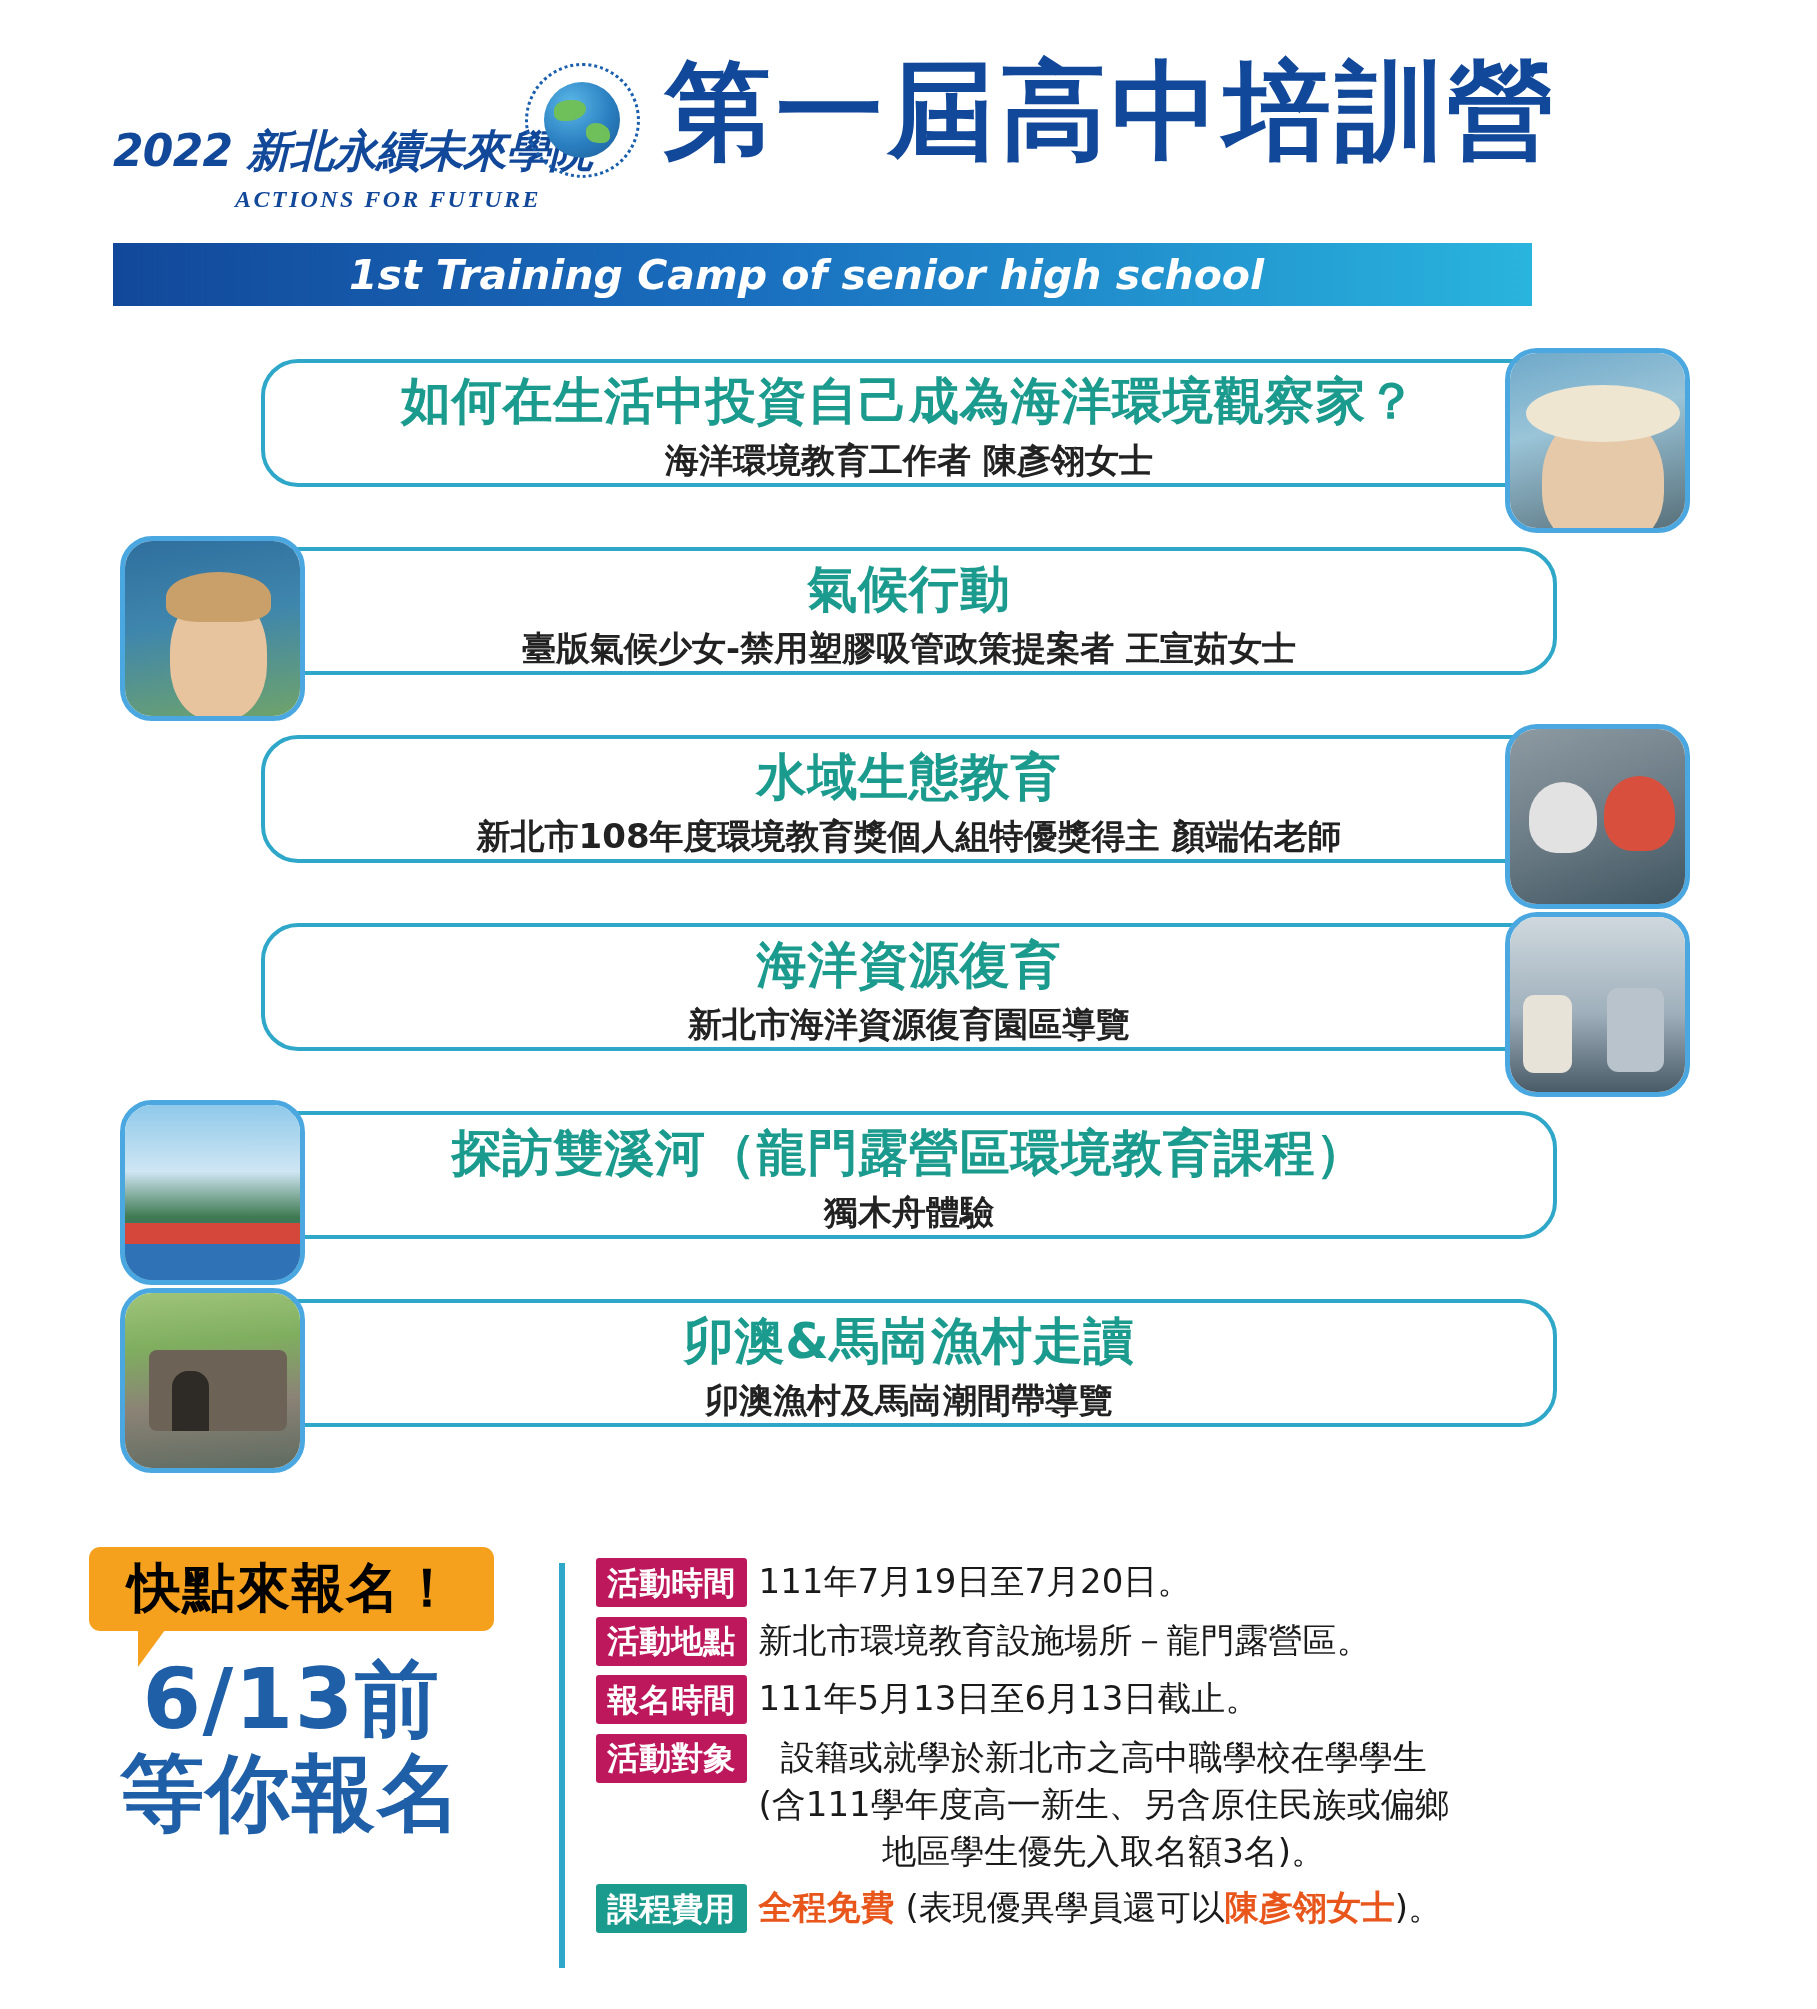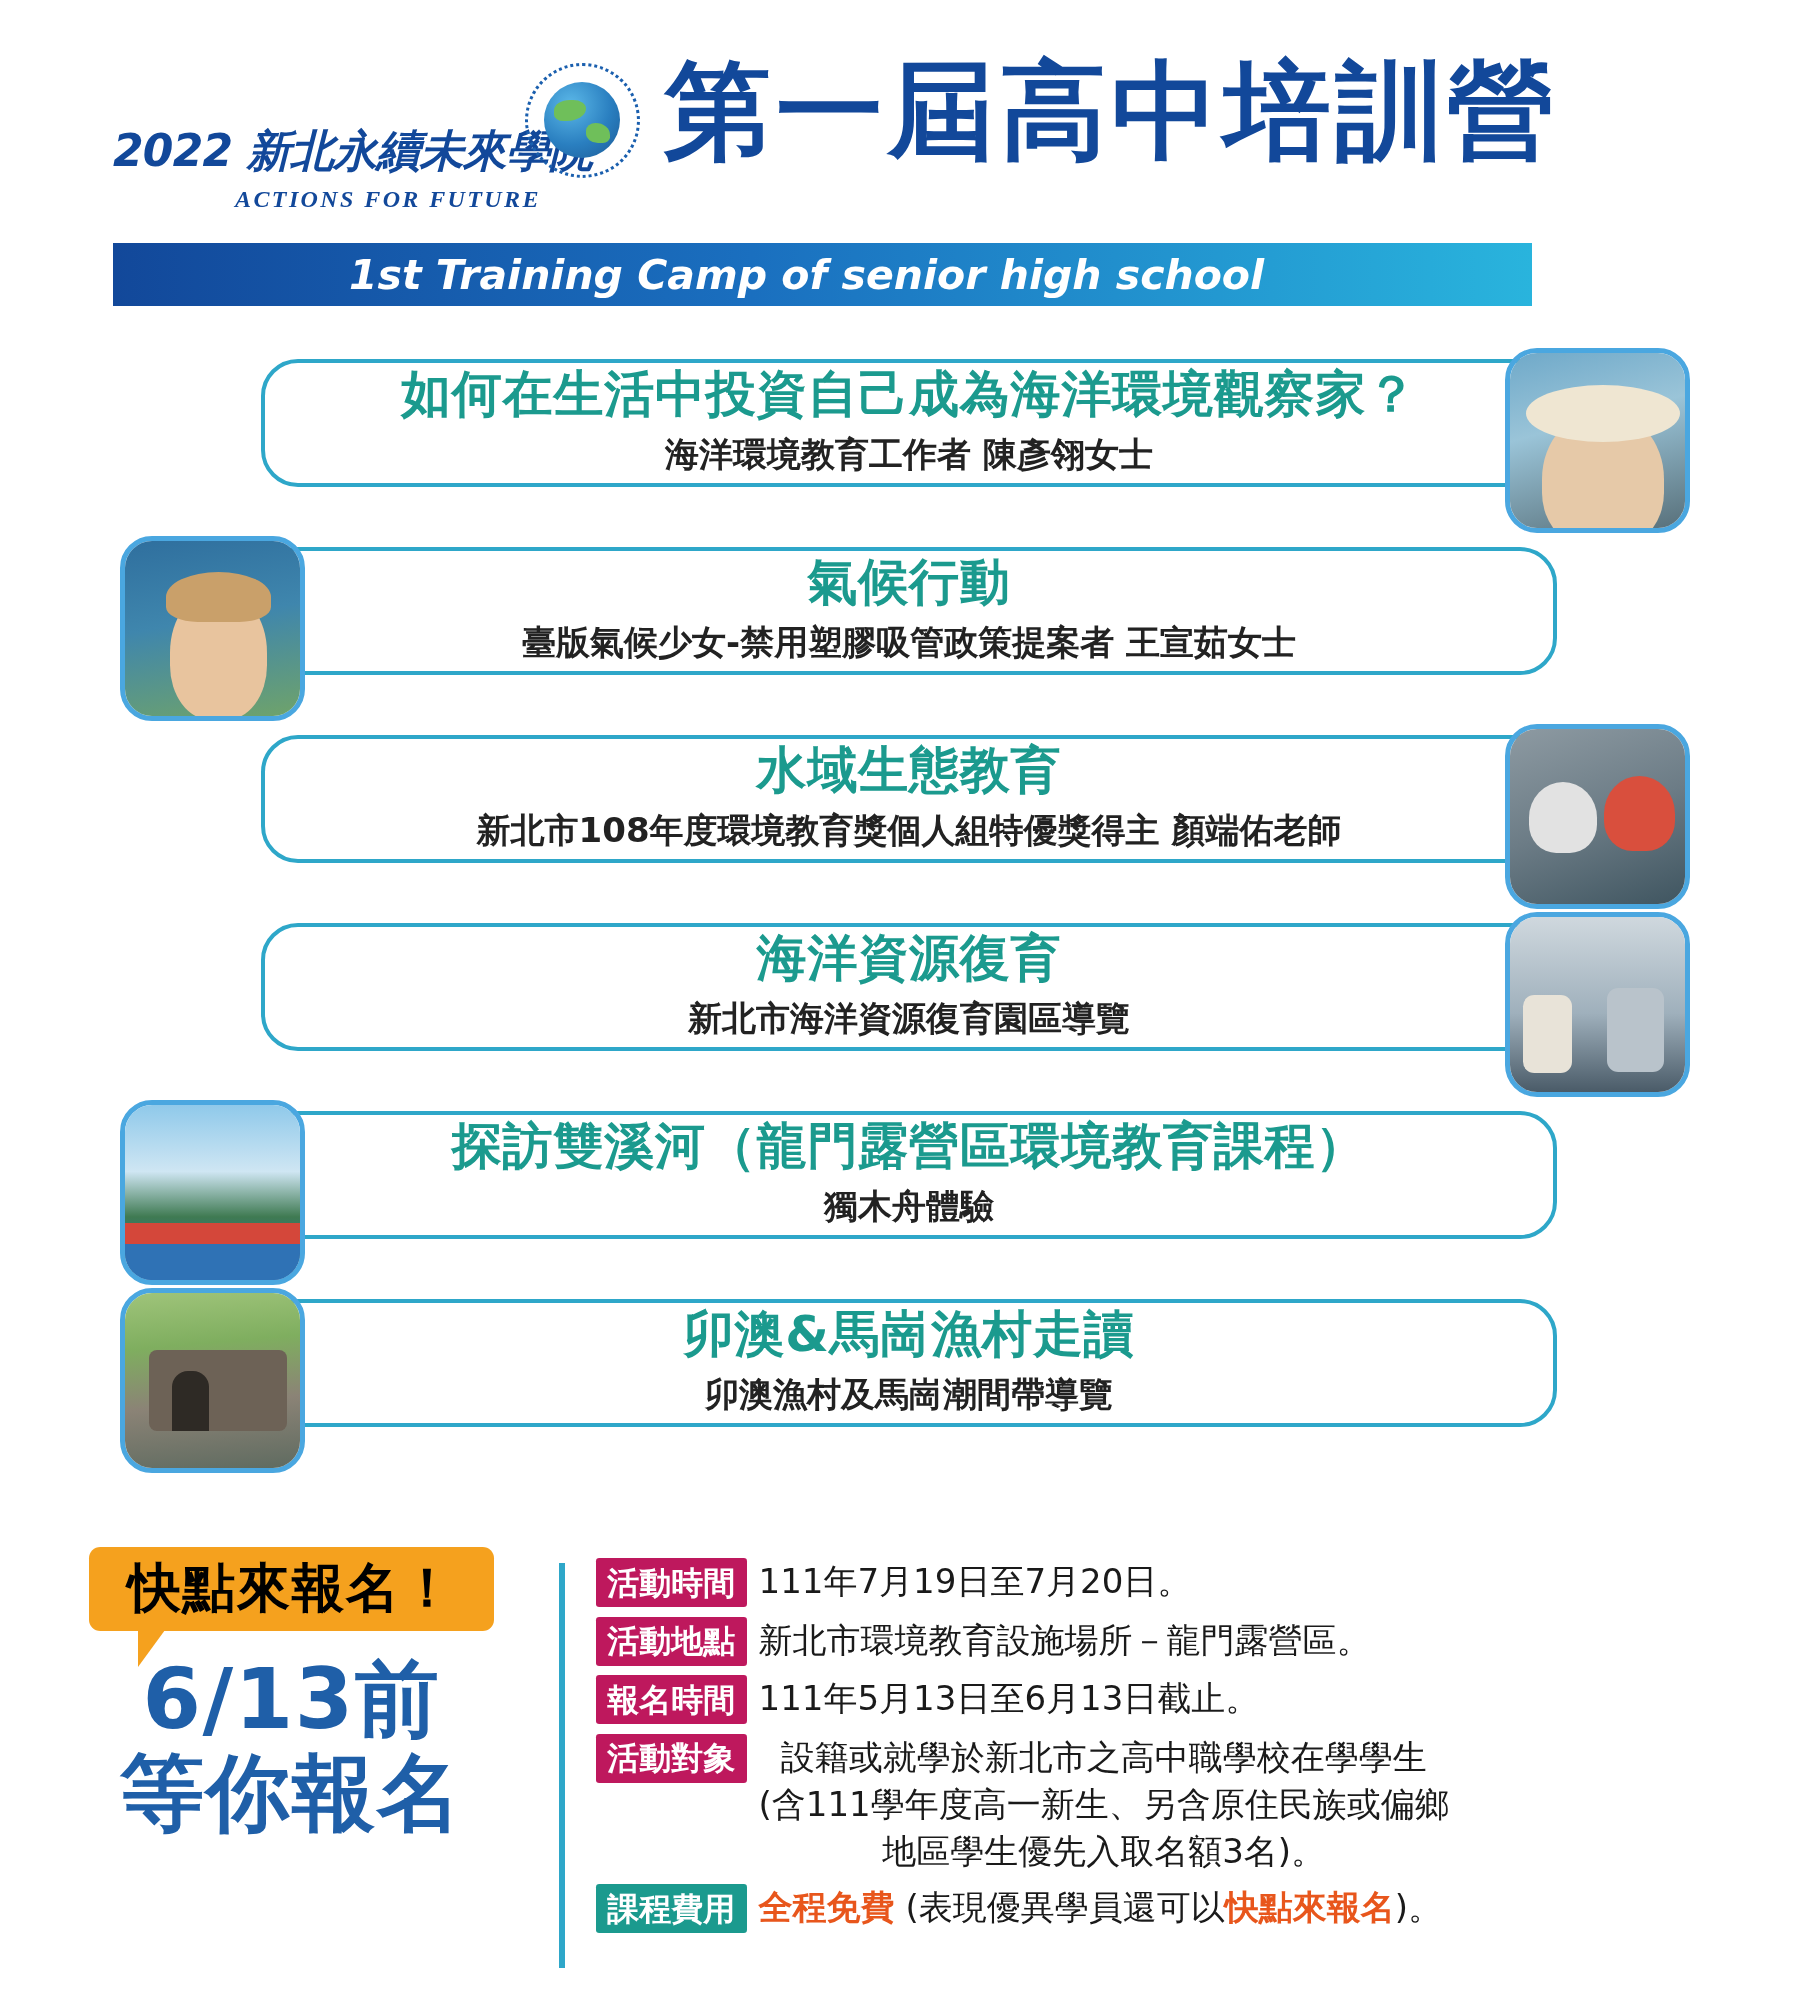--- a/index.html
+++ b/index.html
@@ -129,21 +129,21 @@
   .card {
     position: absolute;
     top: 11.3px;
     height: 128px;
     border: 4.9px solid #2ea7c9;
     border-radius: 37px;
     background: #ffffff;
     display: flex;
     flex-direction: column;
     align-items: center;
-    justify-content: flex-start;
+    justify-content: flex-end;
   }
   .card.right-img { left: 261px; width: 1296px; }
   .card.left-img  { left: 261px; width: 1296px; }
   .card-title {
     font-family: "DejaVu Sans", sans-serif;
     font-weight: bold;
     font-size: 50px;
     line-height: 62px;
     color: #1b9a8e;
     letter-spacing: 0.8px;
@@ -427,21 +427,21 @@
         <div class="info-value">
           <span class="l">設籍或就學於新北市之高中職學校在學學生</span>
           <span class="l">(含111學年度高一新生、另含原住民族或偏鄉</span>
           <span class="l">地區學生優先入取名額3名)。</span>
         </div>
       </div>
 
       <div class="info-row">
         <div class="info-label teal">課程費用</div>
         <div class="info-value">
-          <span class="hl-orange">全程免費</span><span> (表現優異學員還可以</span><span class="hl-orange2">快點來報名</span><span>)。</span>
+          <span class="hl-orange">全程免費</span><span> (表現優異學員還可以</span><span class="hl-orange2">陳彥翎女士</span><span>)。</span>
         </div>
       </div>
 
     </div>
   </div>
 
 </div>
 
 
 </body></html>

